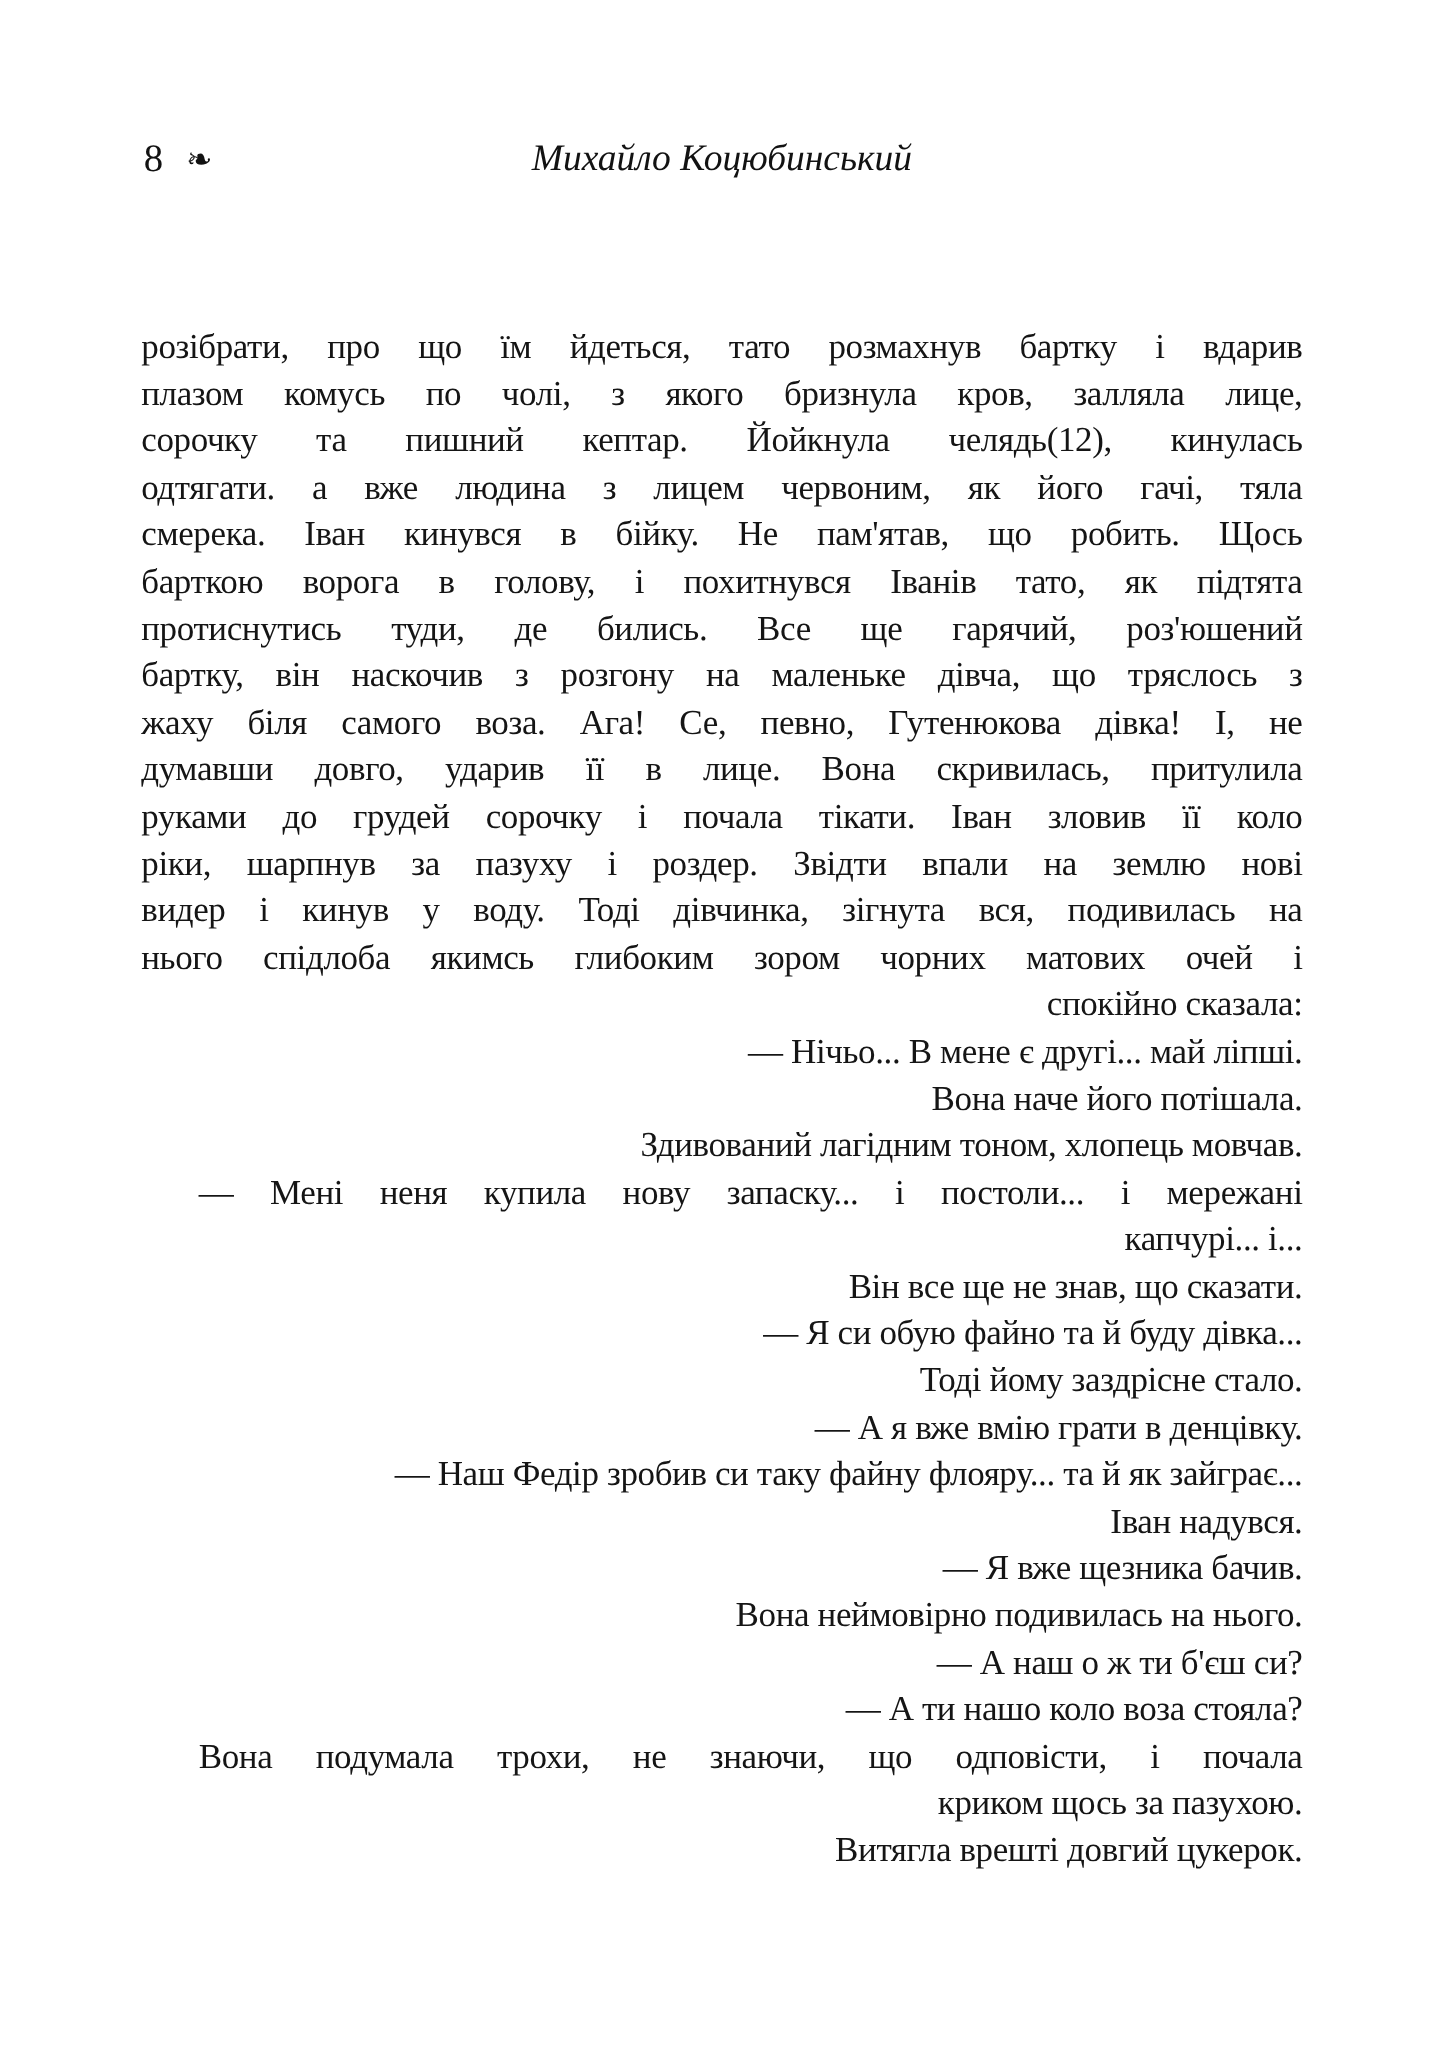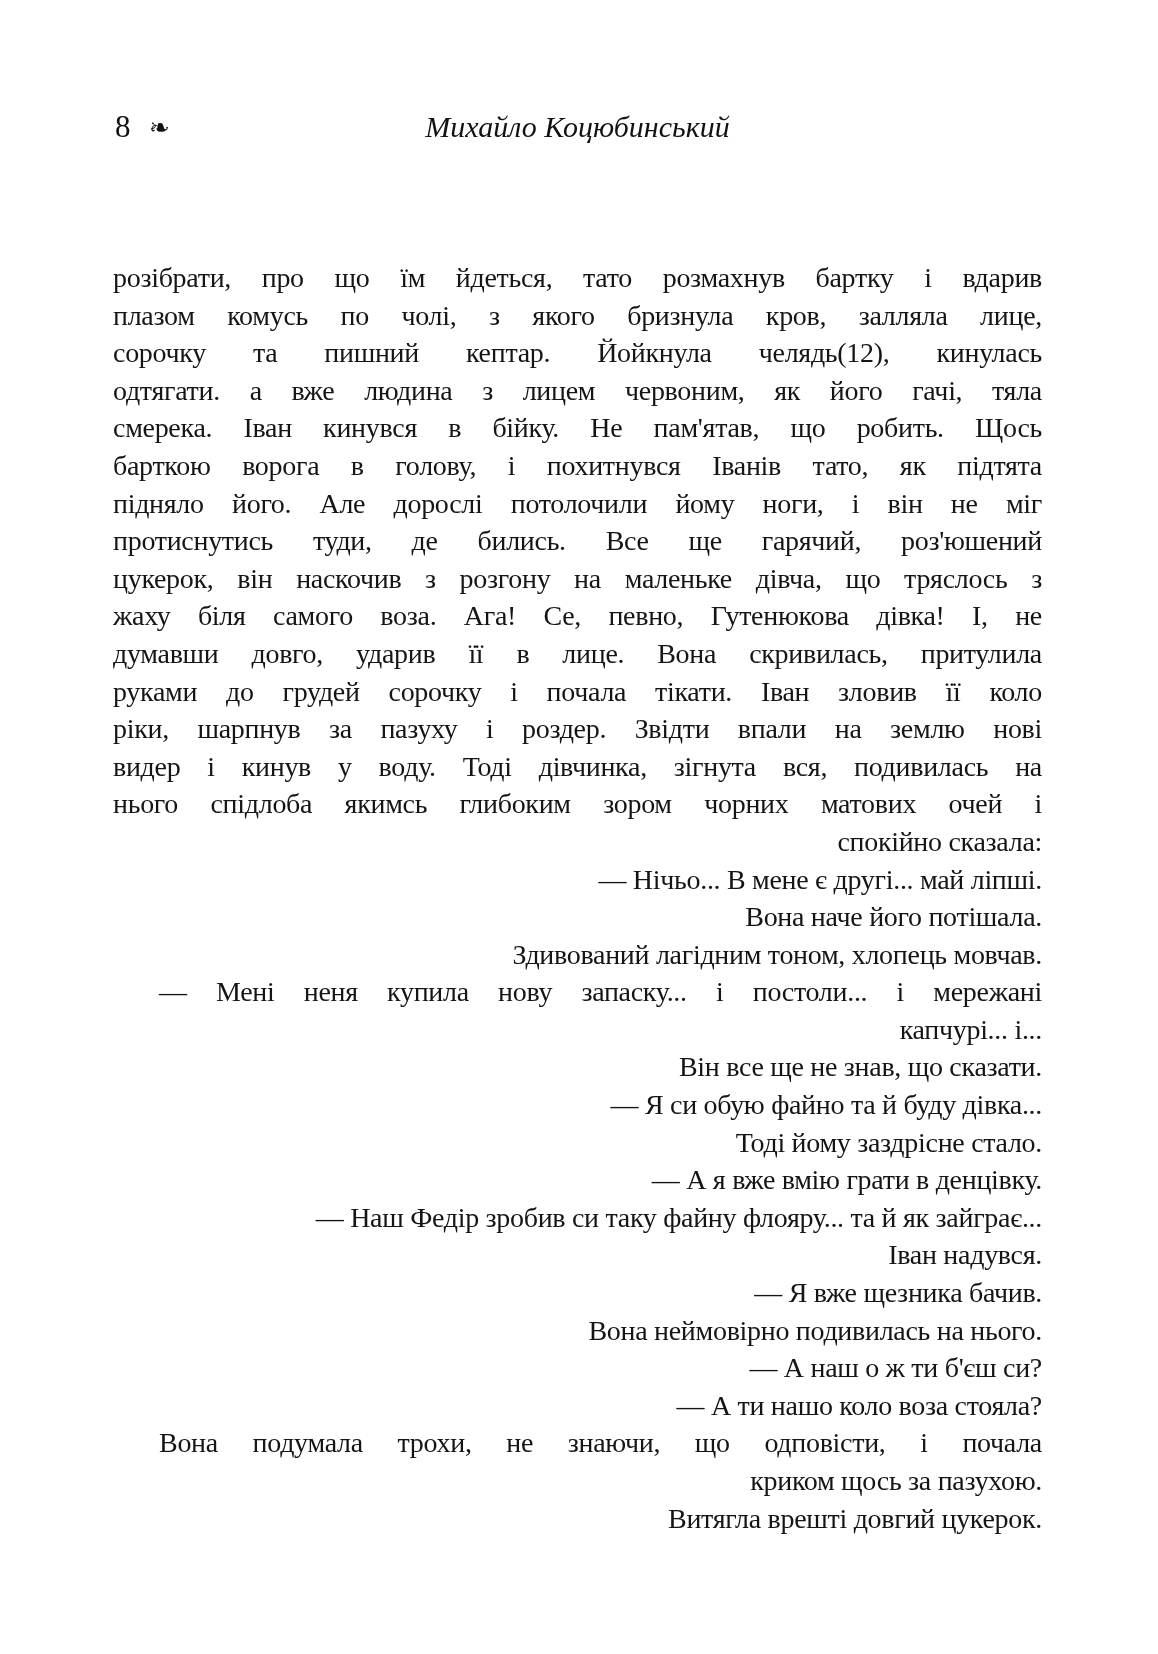--- a/index.html
+++ b/index.html
@@ -89,23 +89,22 @@
     <span class="running-author">Михайло Коцюбинський</span>
   </div>
 
   <div class="text-block">
       <div class="line justify">розібрати, про що їм йдеться, тато розмахнув бартку і вдарив</div>
       <div class="line justify">плазом комусь по чолі, з якого бризнула кров, залляла лице,</div>
       <div class="line justify">сорочку та пишний кептар. Йойкнула челядь(12), кинулась</div>
       <div class="line justify">одтягати. а вже людина з лицем червоним, як його гачі, тяла</div>
       <div class="line justify">смерека. Іван кинувся в бійку. Не пам'ятав, що робить. Щось</div>
       <div class="line justify">барткою ворога в голову, і похитнувся Іванів тато, як підтята</div>
-      <div class="line justify">підняло його. Але дорослі потолочили йому ноги, і він не міг</div>
       <div class="line justify">протиснутись туди, де бились. Все ще гарячий, роз'юшений</div>
-      <div class="line justify">цукерок, він наскочив з розгону на маленьке дівча, що тряслось з</div>
+      <div class="line justify">бартку, він наскочив з розгону на маленьке дівча, що тряслось з</div>
       <div class="line justify">жаху біля самого воза. Ага! Се, певно, Гутенюкова дівка! І, не</div>
       <div class="line justify">думавши довго, ударив її в лице. Вона скривилась, притулила</div>
       <div class="line justify">руками до грудей сорочку і почала тікати. Іван зловив її коло</div>
       <div class="line justify">ріки, шарпнув за пазуху і роздер. Звідти впали на землю нові</div>
       <div class="line justify">видер і кинув у воду. Тоді дівчинка, зігнута вся, подивилась на</div>
       <div class="line justify">нього спідлоба якимсь глибоким зором чорних матових очей і</div>
       <div class="line">спокійно сказала:</div>
       <div class="line indent">— Нічьо... В мене є другі... май ліпші.</div>
       <div class="line indent">Вона наче його потішала.</div>
       <div class="line indent">Здивований лагідним тоном, хлопець мовчав.</div>

